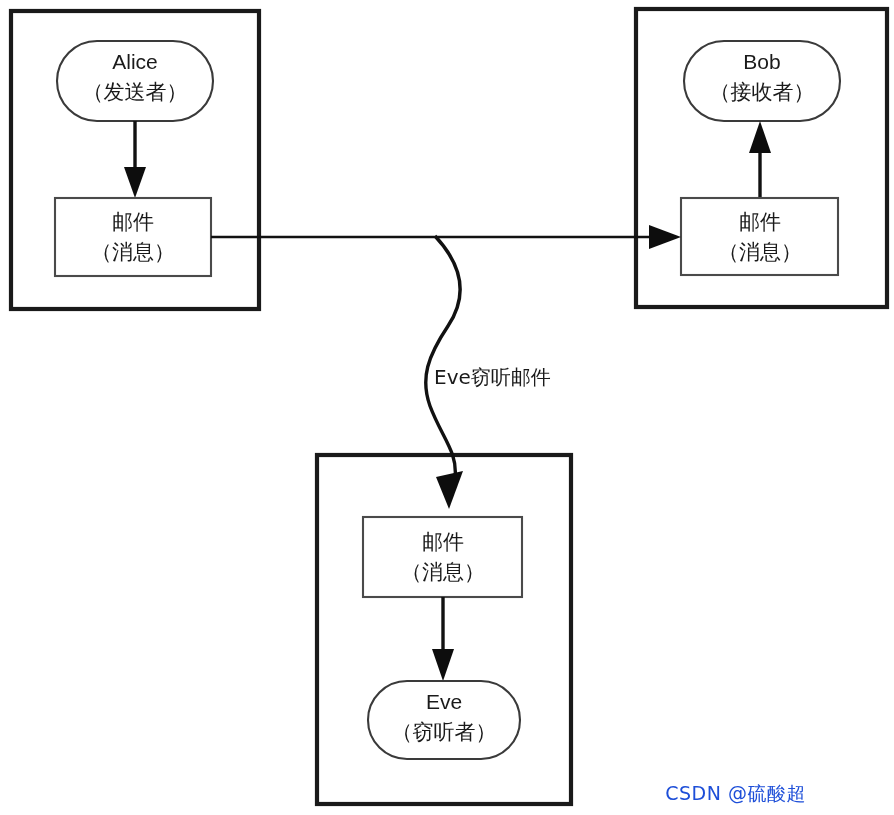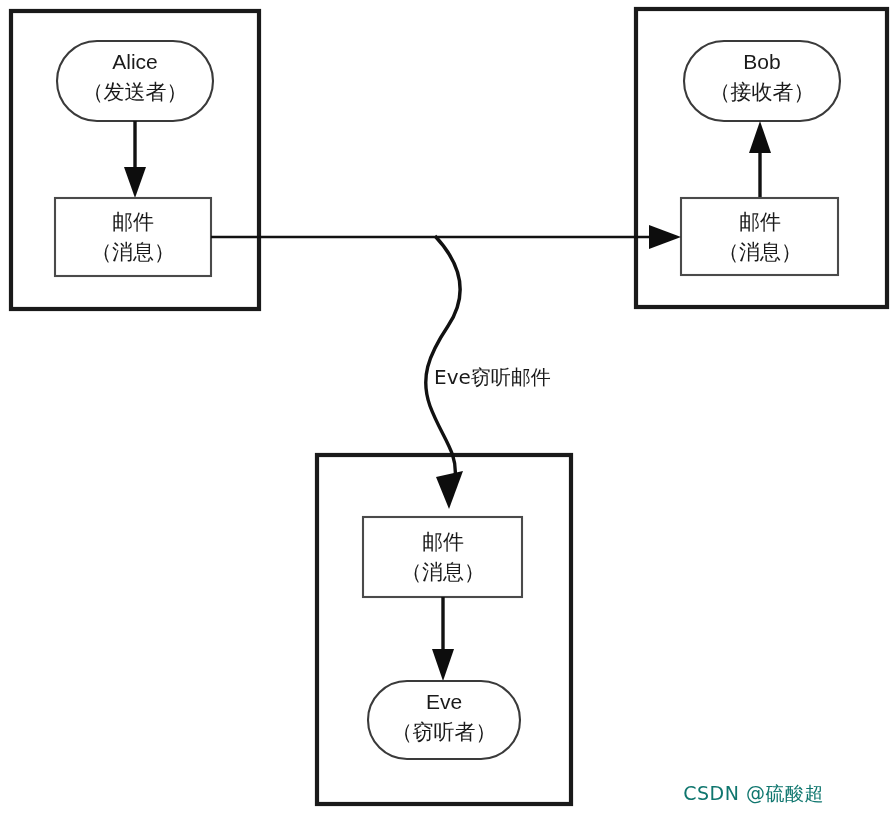--- a/index.html
+++ b/index.html
@@ -71,25 +71,25 @@
   }
   .edge-label {
     font-family: "DejaVu Sans", "Liberation Sans", sans-serif;
     font-size: 20px;
     fill: #1a1a1a;
     text-anchor: start;
     dominant-baseline: middle;
   }
   .watermark-text {
     position: absolute;
-    right: 2px;
+    right: 20px;
     bottom: 8px;
     font-family: "DejaVu Sans", "Liberation Sans", sans-serif;
     font-size: 19px;
-    color: #0f766e;
+    color: #1d4ed8;
     letter-spacing: 0.5px;
     white-space: nowrap;
     user-select: none;
   }
 </style>
 </head>
 <body>
 
 <div id="diagram-root">
 

